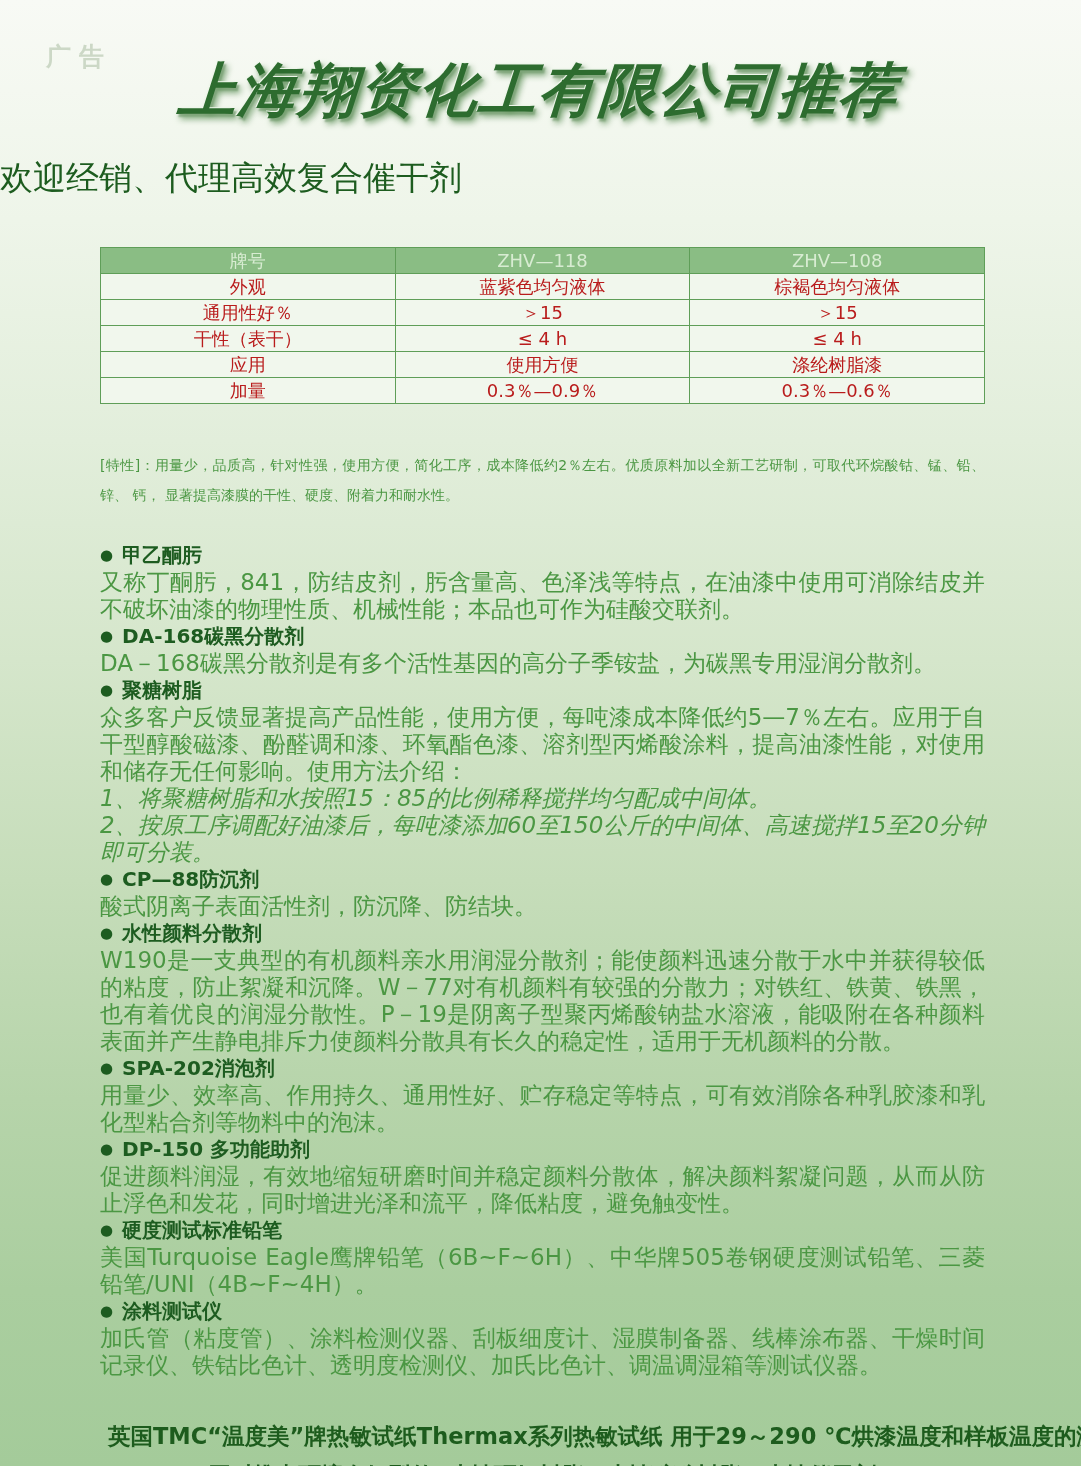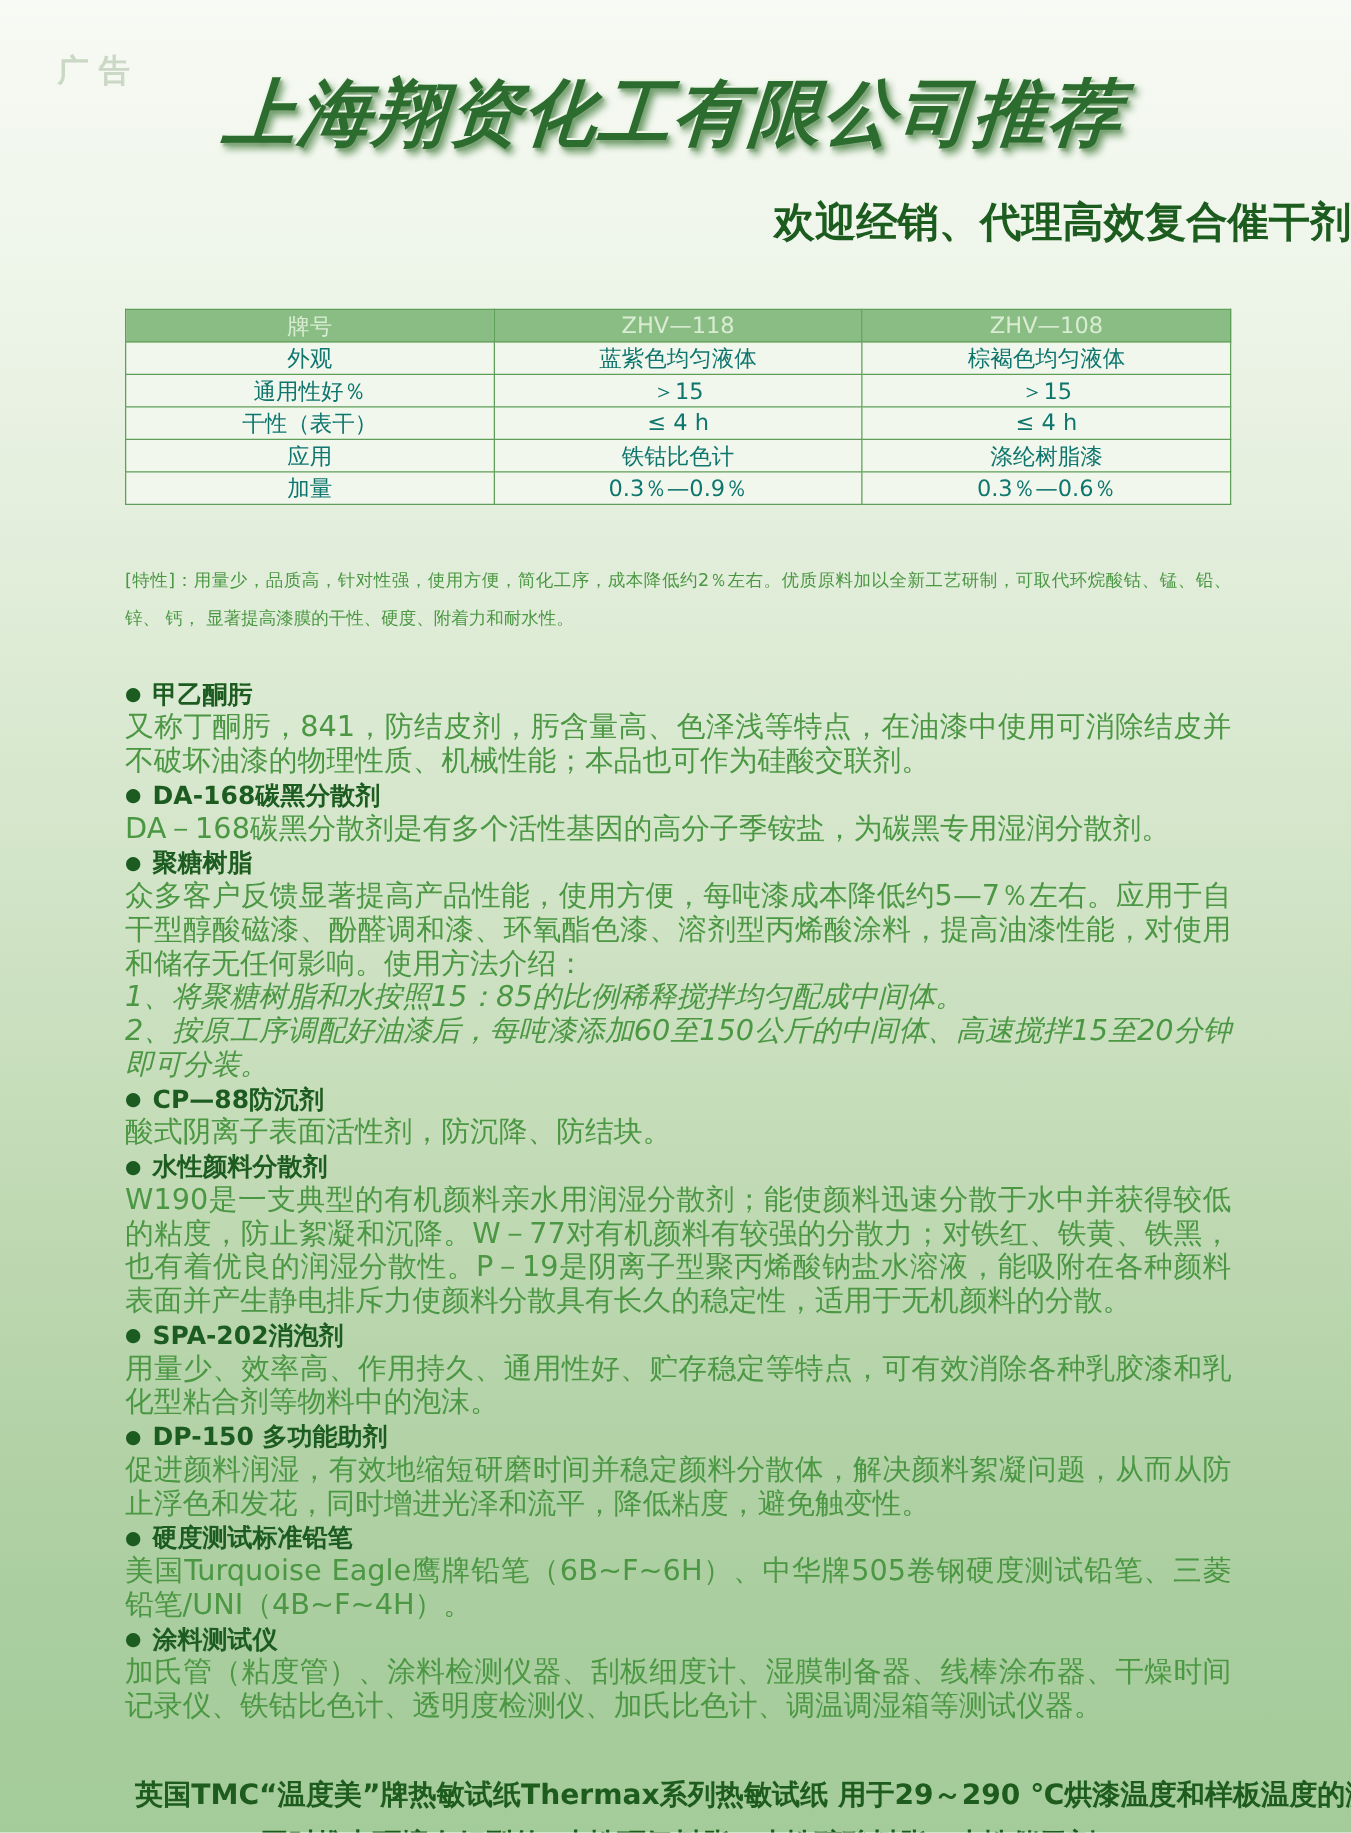--- a/index.html
+++ b/index.html
@@ -24,37 +24,37 @@
     text-align: center;
     font-size: 58px; font-weight: bold; font-style: italic;
     letter-spacing: 2px;
     color: #2d6c2f;
     transform: skewX(-4deg);
     text-shadow: -1px -1px 0 #eef6ea, 4px 5px 6px rgba(110,155,104,0.95), 2px 3px 2px rgba(90,135,85,0.6);
     white-space: nowrap;
   }
   .subtitle {
     margin: 0; padding-top: 26px;
-    text-align: right;
-    font-size: 33px; font-weight: bold;
+    text-align: left;
+    font-size: 33px; font-weight: normal;
     color: #1d5c1f;
     white-space: nowrap;
   }
   table.product-table {
     width: 100%;
     margin-top: 46px;
     border-collapse: collapse;
     table-layout: fixed;
   }
   table.product-table td {
     height: 25px;
     border: 1px solid #5f9e58;
     text-align: center; vertical-align: middle;
     font-size: 18px;
-    color: #0f766e;
+    color: #b91c1c;
     background: #f1f7ed;
     padding: 0;
   }
   table.product-table tr.head td {
     background: #8abd84;
     color: #d8ecd2;
   }
   .features {
     margin-top: 46px;
     font-size: 14px; line-height: 30px;
@@ -112,21 +112,21 @@
           <td>＞15</td>
           <td>＞15</td>
         </tr>
         <tr>
           <td>干性（表干）</td>
           <td>≤ 4 h</td>
           <td>≤ 4 h</td>
         </tr>
         <tr>
           <td>应用</td>
-          <td>铁钴比色计</td>
+          <td>使用方便</td>
           <td>涤纶树脂漆</td>
         </tr>
         <tr>
           <td>加量</td>
           <td>0.3％—0.9％</td>
           <td>0.3％—0.6％</td>
         </tr>
       </tbody>
     </table>
 

